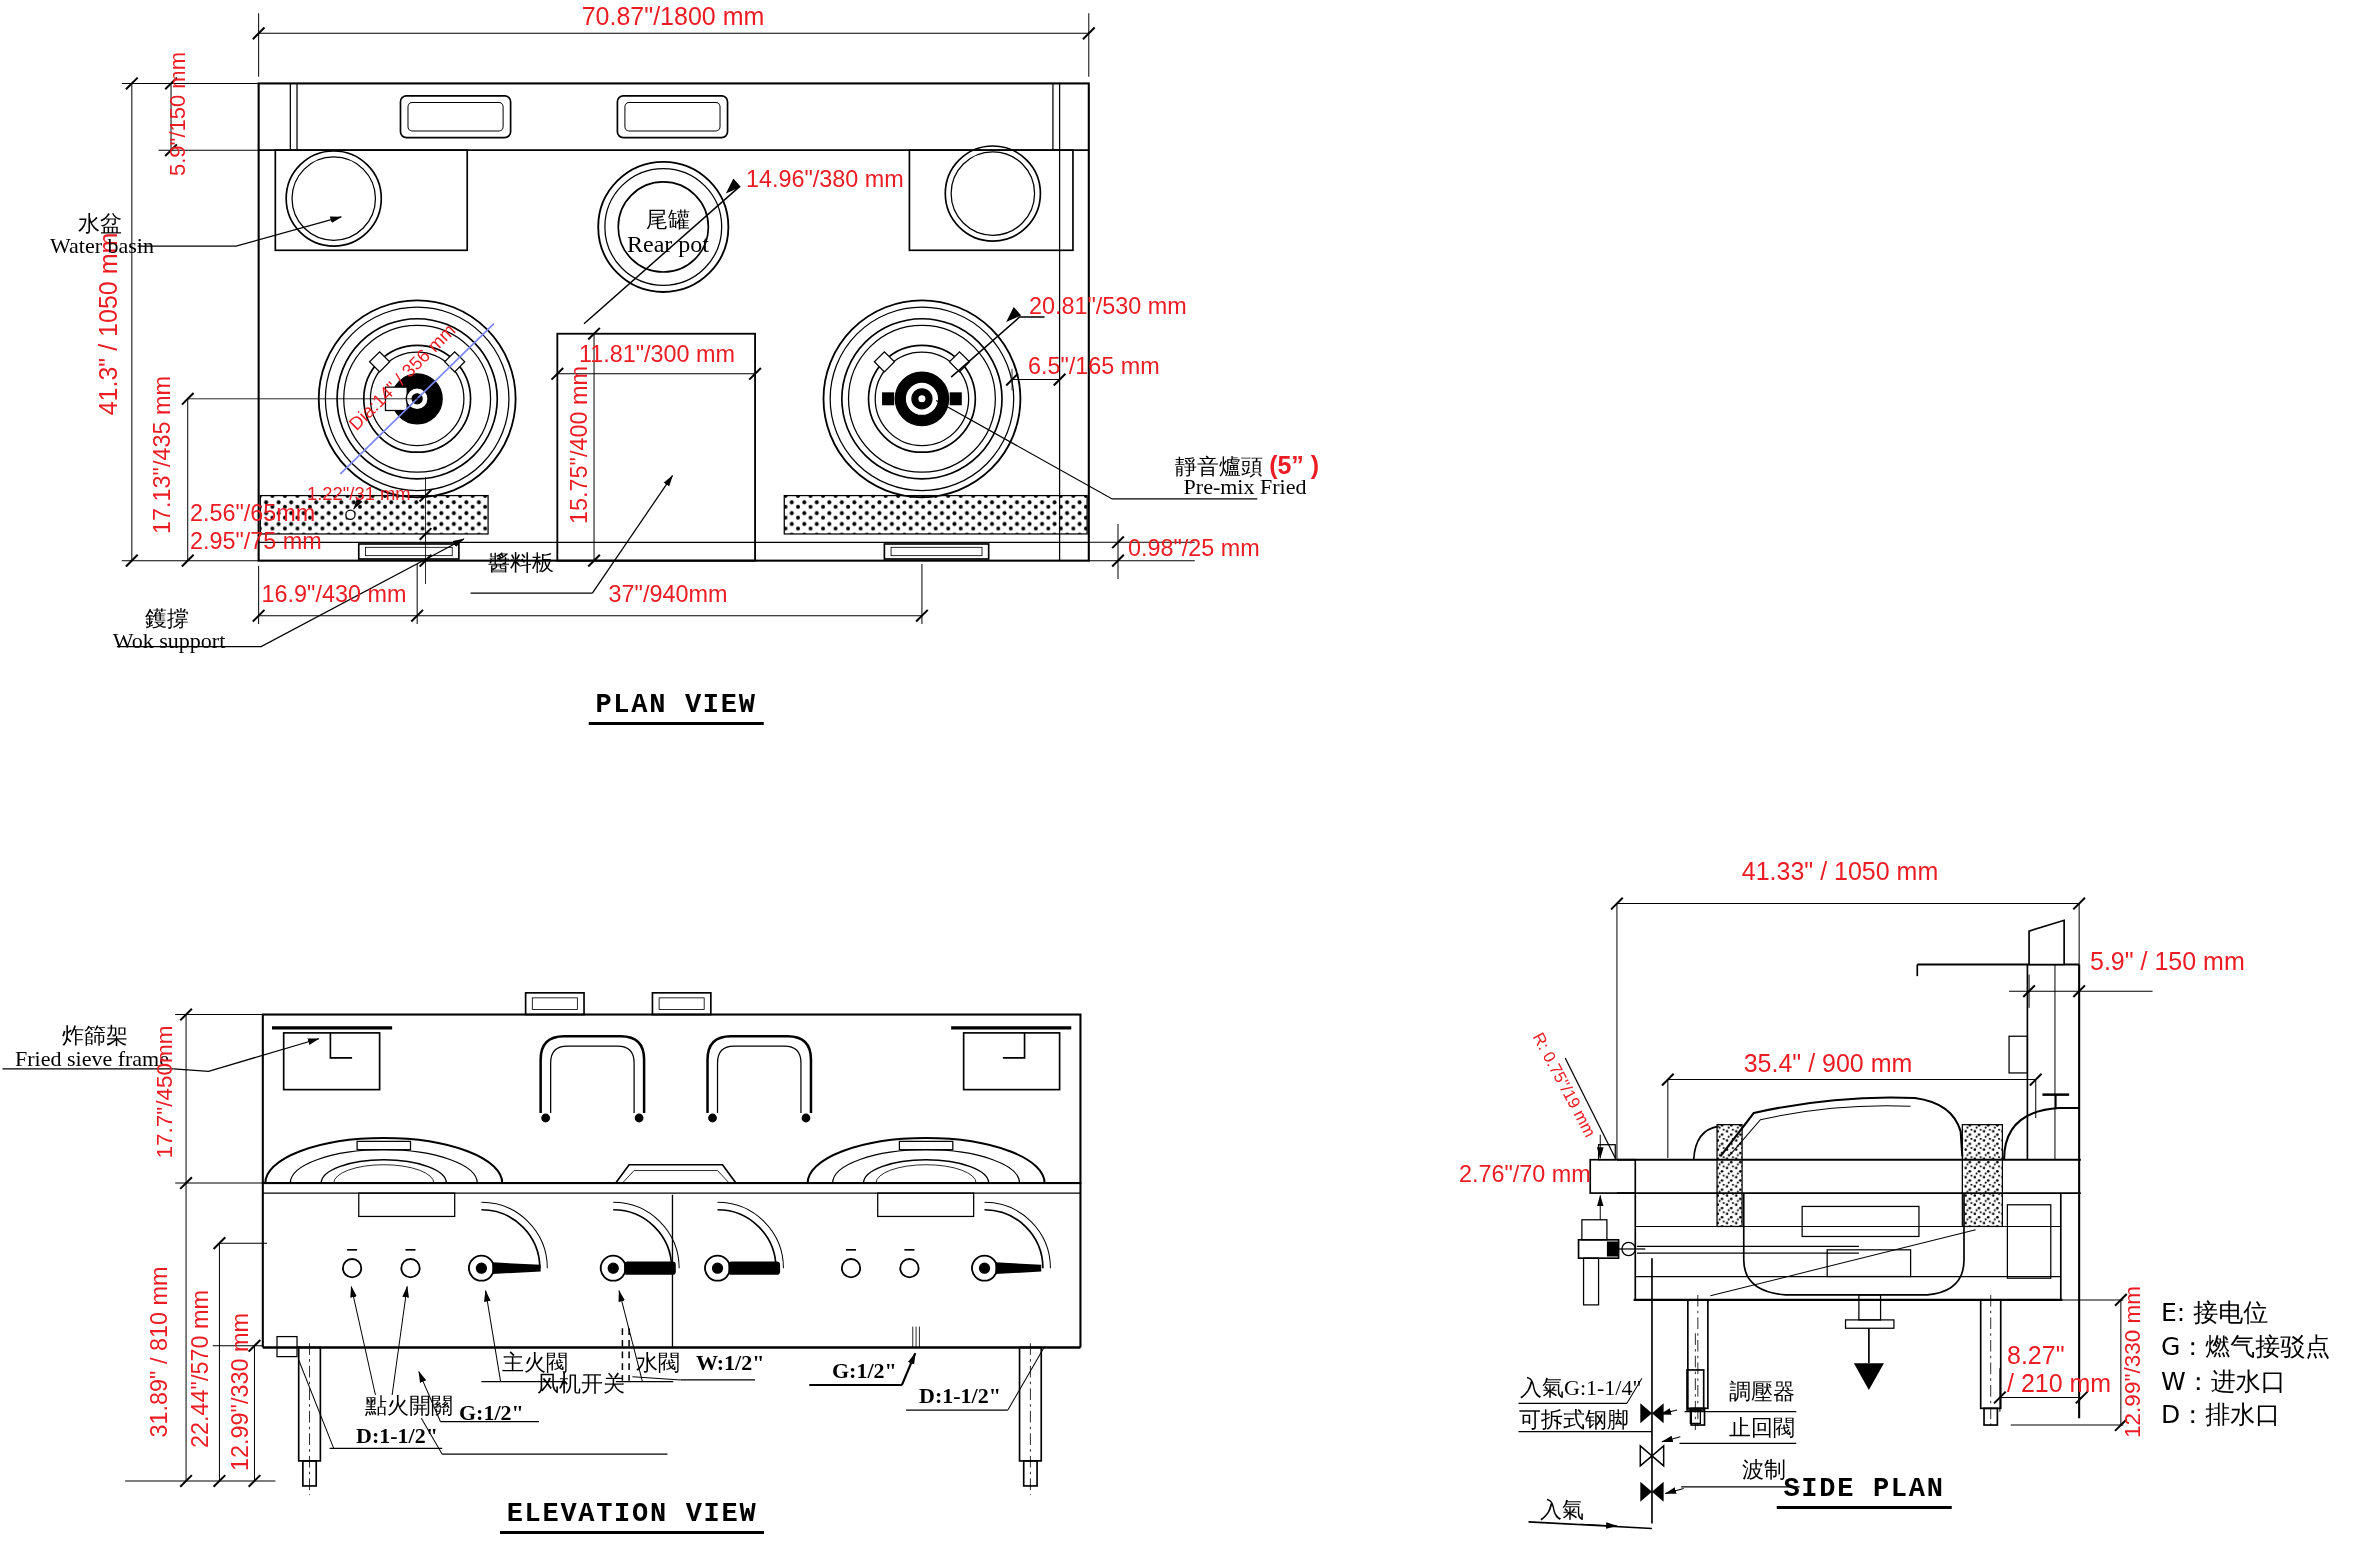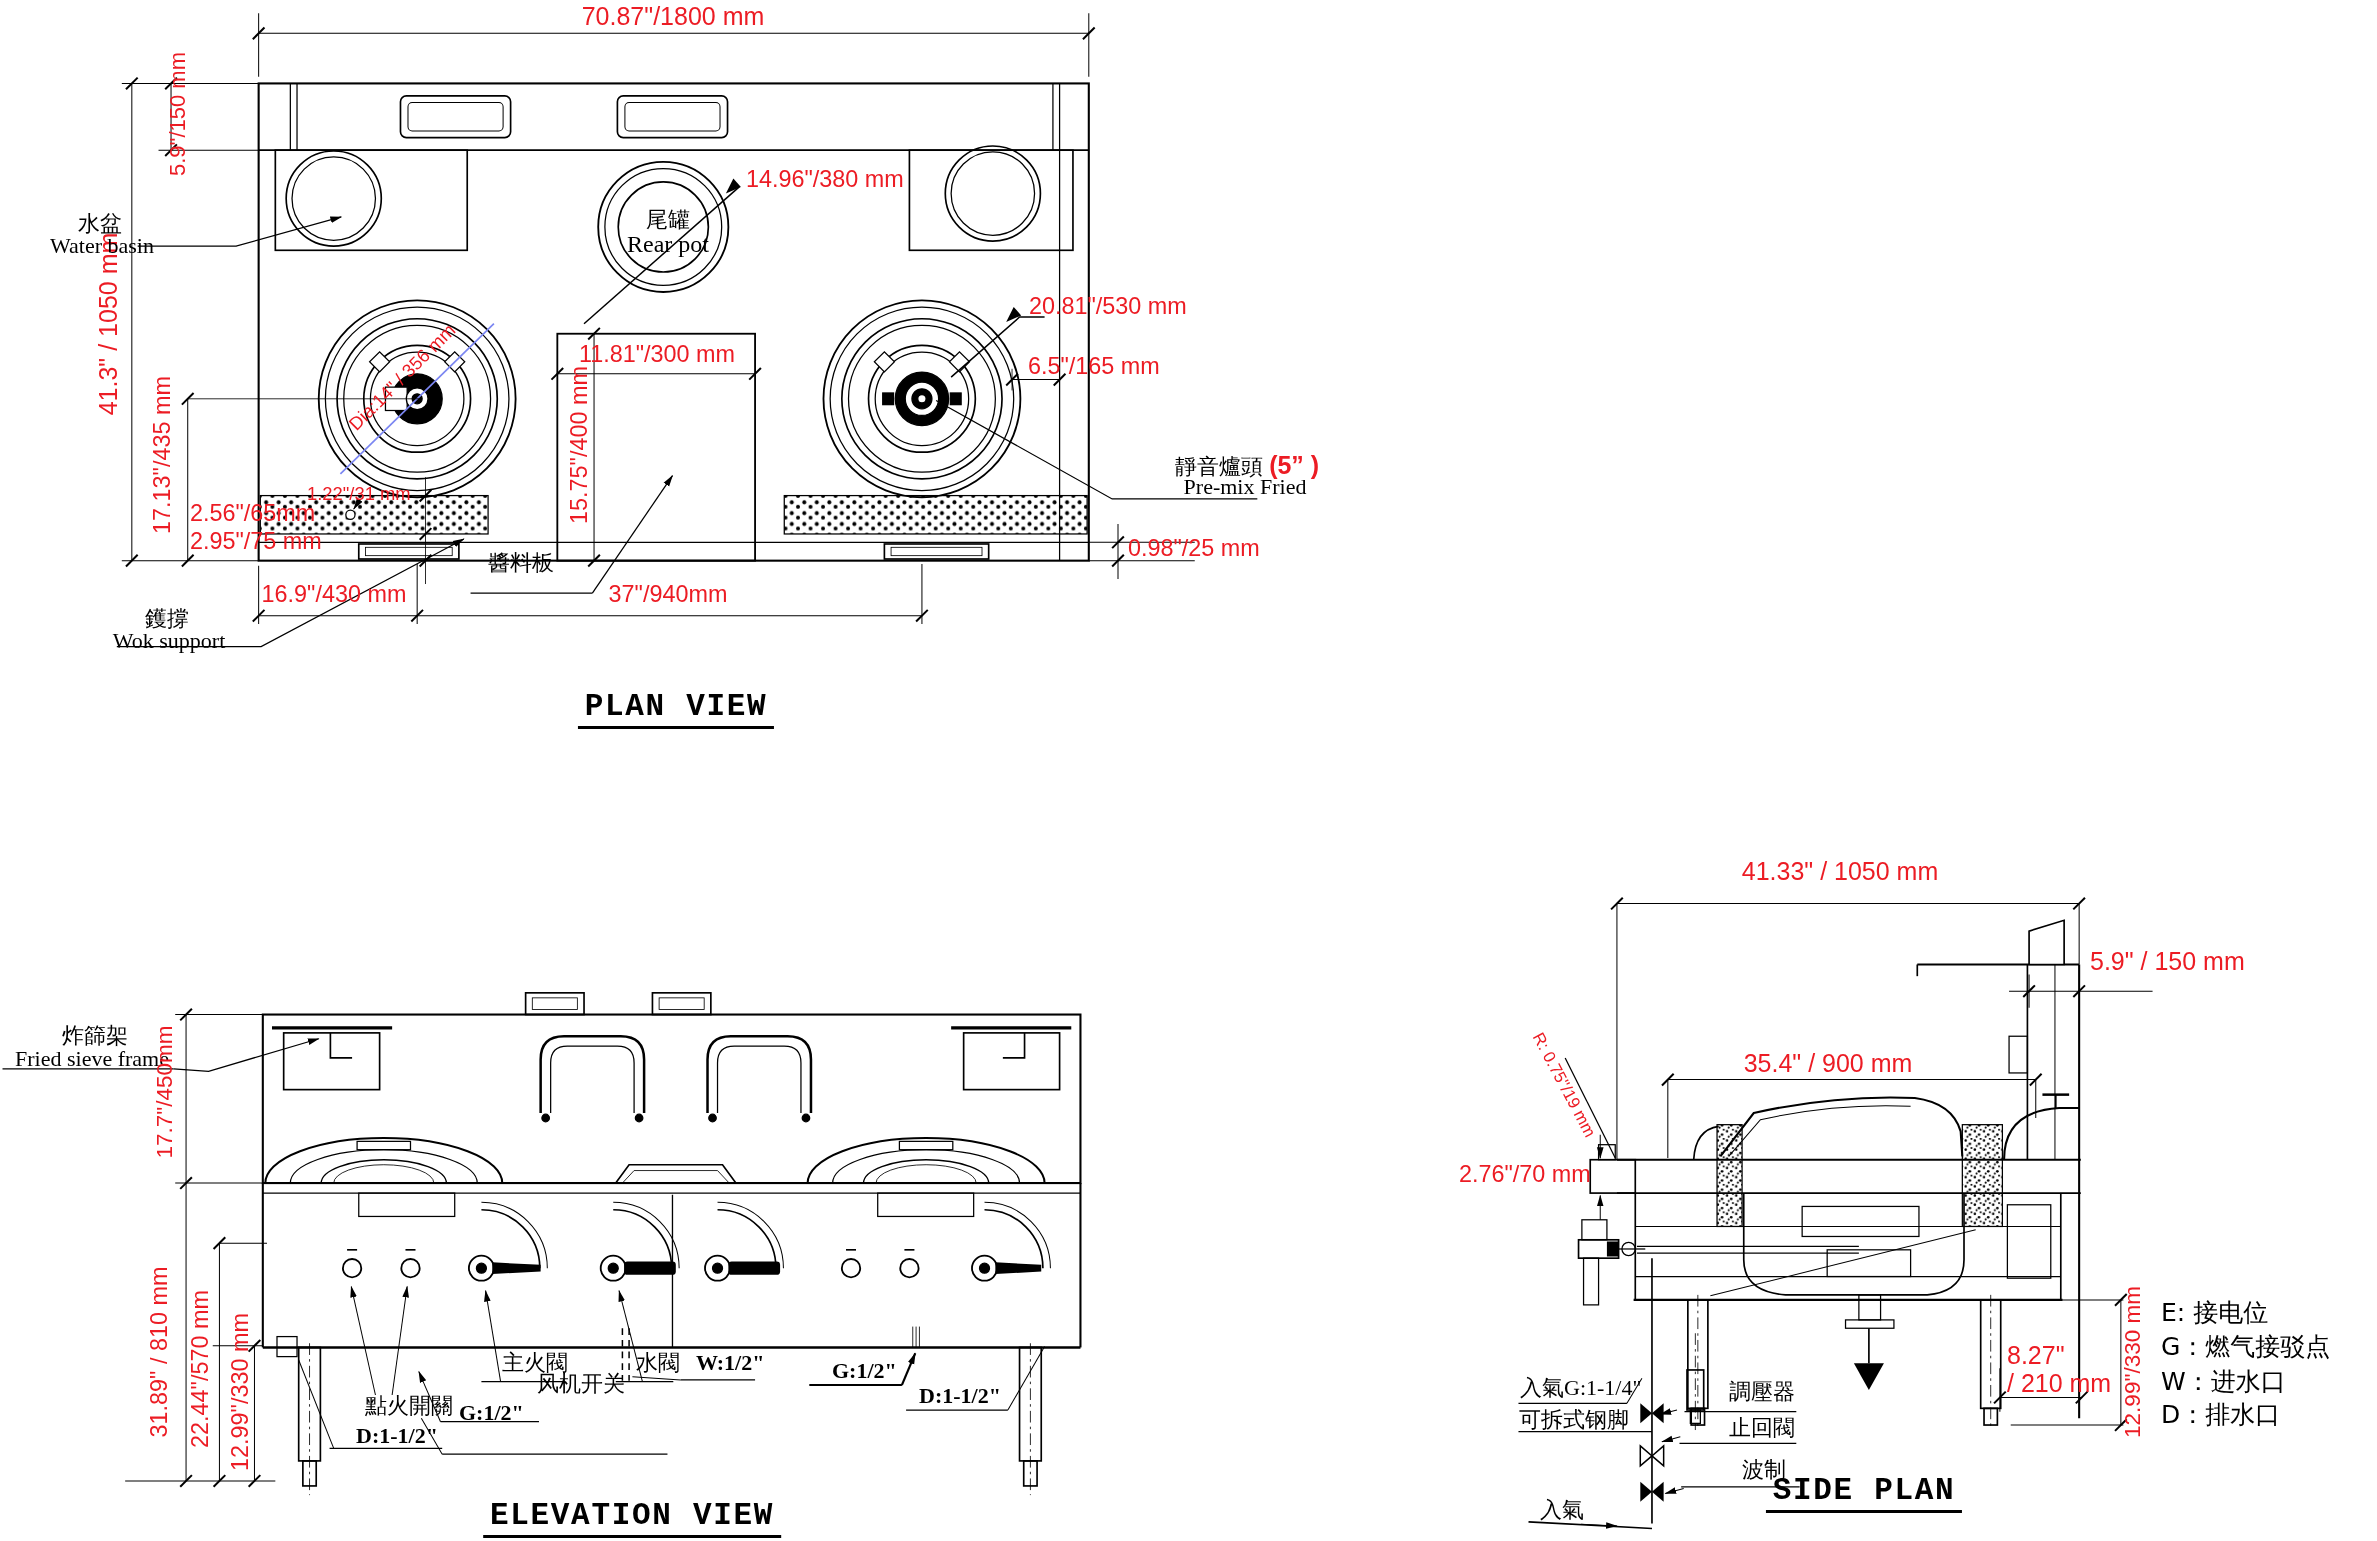--- a/index.html
+++ b/index.html
@@ -10,21 +10,21 @@
   .blk{color:#000}
   .cad{font-family:Liberation Serif, serif}
   .cn{font-family:"DejaVu Sans","Liberation Sans",sans-serif}
   .c{transform:translateX(-50%)}
   .rc{transform:translate(-50%,-50%)}
   .rot{transform:translate(-50%,-50%) rotate(-90deg)}
   .rot45{transform:translate(-50%,-50%) rotate(-45deg)}
   .rot62{transform:translate(-50%,-50%) rotate(62deg)}
   .b{font-weight:bold}
   .s20{font-size:16.7px}.s22{font-size:18.4px}.s24{font-size:24px}.s26{font-size:22px}
-  .s27{font-size:22.5px}.s28{font-size:23.4px}.s30{font-size:25px}.s32{font-size:31px}
+  .s27{font-size:22.5px}.s28{font-size:23.4px}.s30{font-size:25px}.s32{font-size:27px}
   .title{font-family:"Liberation Mono","DejaVu Sans Mono",monospace;font-weight:bold;
          border-bottom:3.3px solid #000;padding:0 6.7px 2.5px;letter-spacing:1.7px}
 </style>
 </head>
 <body>
 
 <div id="stage">
 
 <svg width="2377" height="1541" viewBox="0 0 2849 1847" style="fill:none;stroke:#000;stroke-width:1.5">
   <defs>

